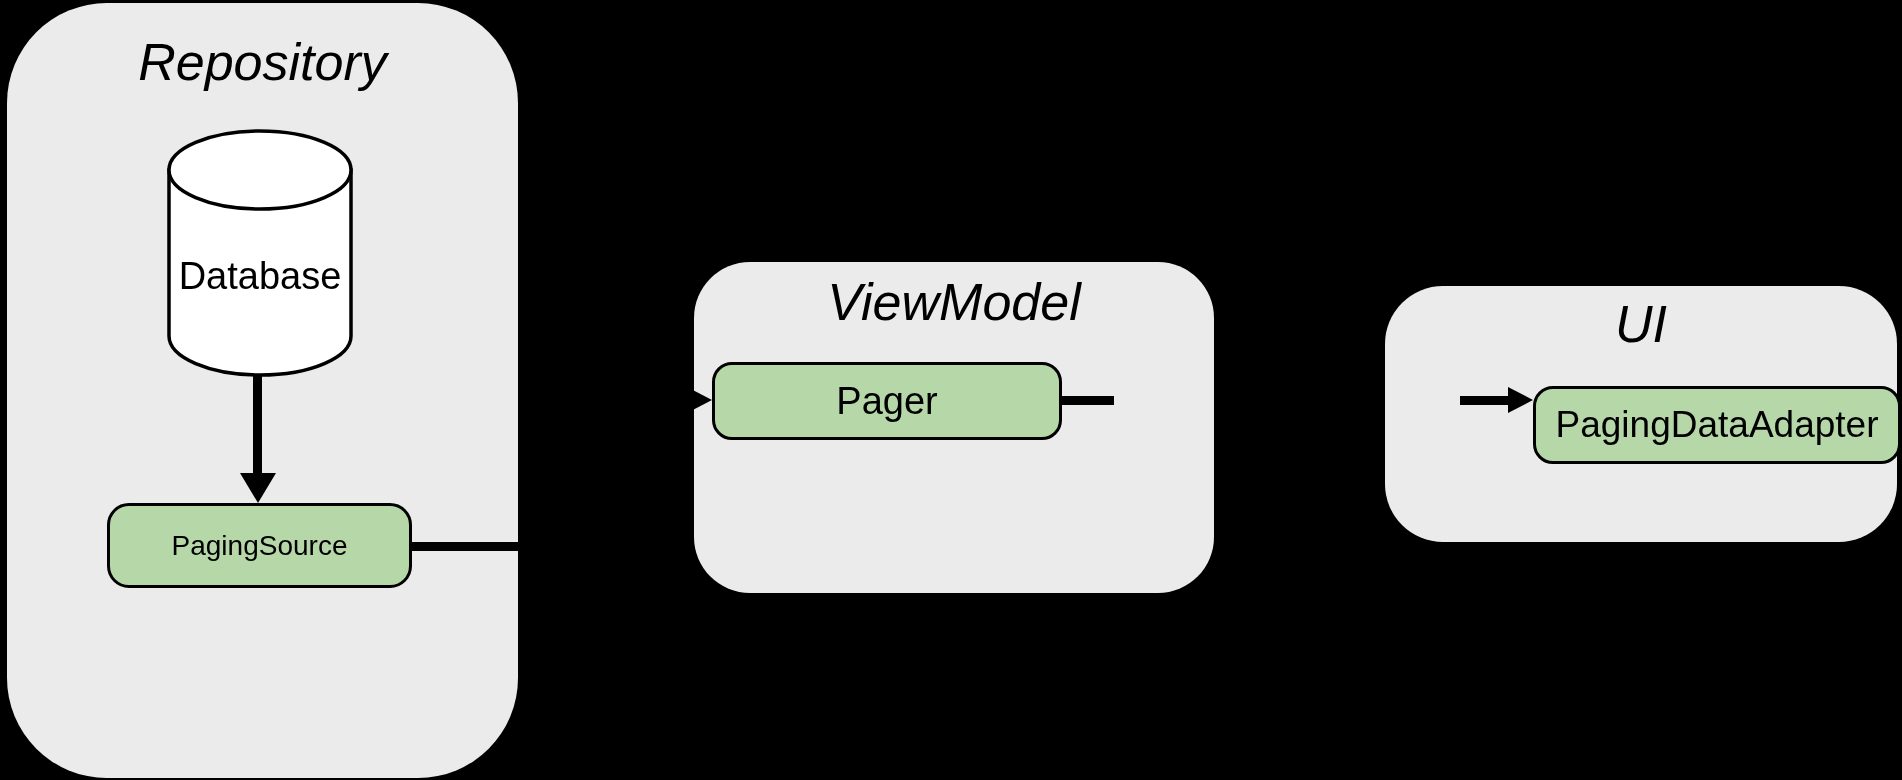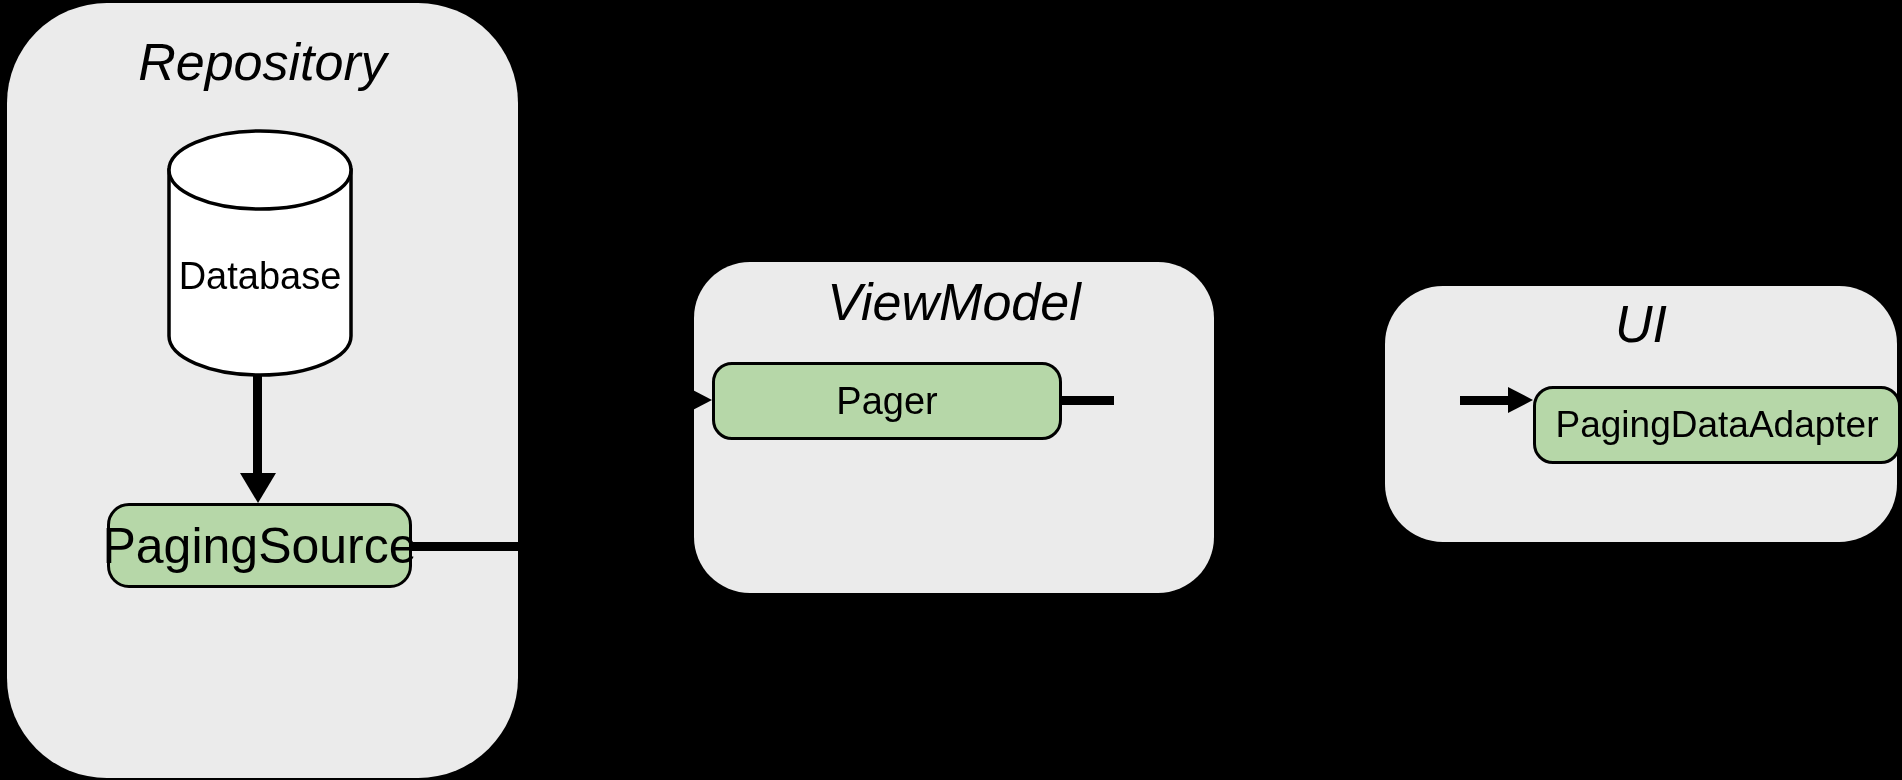--- a/index.html
+++ b/index.html
@@ -44,21 +44,21 @@
     border-top:30px solid var(--connector);
   }
   
   .panel-repo{left:7px;top:3px;width:511px;height:775px;border-radius:100px;}
   .panel-repo .panel-title{top:33px;}
   .cylinder{position:absolute;left:159px;top:125px;width:188px;height:250px;}
   .cylinder path,.cylinder ellipse{fill:var(--cylinder-fill);stroke:var(--node-border);stroke-width:3.5;}
   .db-label{position:absolute;left:159px;top:230px;width:188px;text-align:center;font-size:38px;line-height:1;margin-top:24px;}
   .repo-shaft{left:246px;top:371px;height:100px;}
   .repo-head{left:233px;top:470px;}
-  .node-pagingsource{left:100px;top:500px;width:305px;height:85px;border-radius:22px;font-size:50px;}
+  .node-pagingsource{left:100px;top:500px;width:305px;height:85px;border-radius:22px;font-size:28px;}
   .ps-out{left:403px;top:539px;width:108px;}
   
   .panel-vm{left:694px;top:262px;width:520px;height:331px;border-radius:56px;}
   .panel-vm .panel-title{top:14px;}
   .vm-in-head{left:-7px;top:125px;}
   .node-pager{left:18px;top:100px;width:350px;height:78px;font-size:38px;}
   .vm-conn{left:366px;top:134px;width:54px;}
   
   .node-flow{left:1112px;top:362px;width:350px;height:77px;font-size:37px;}
   .flow-shaft{left:1460px;top:396px;width:50px;}

